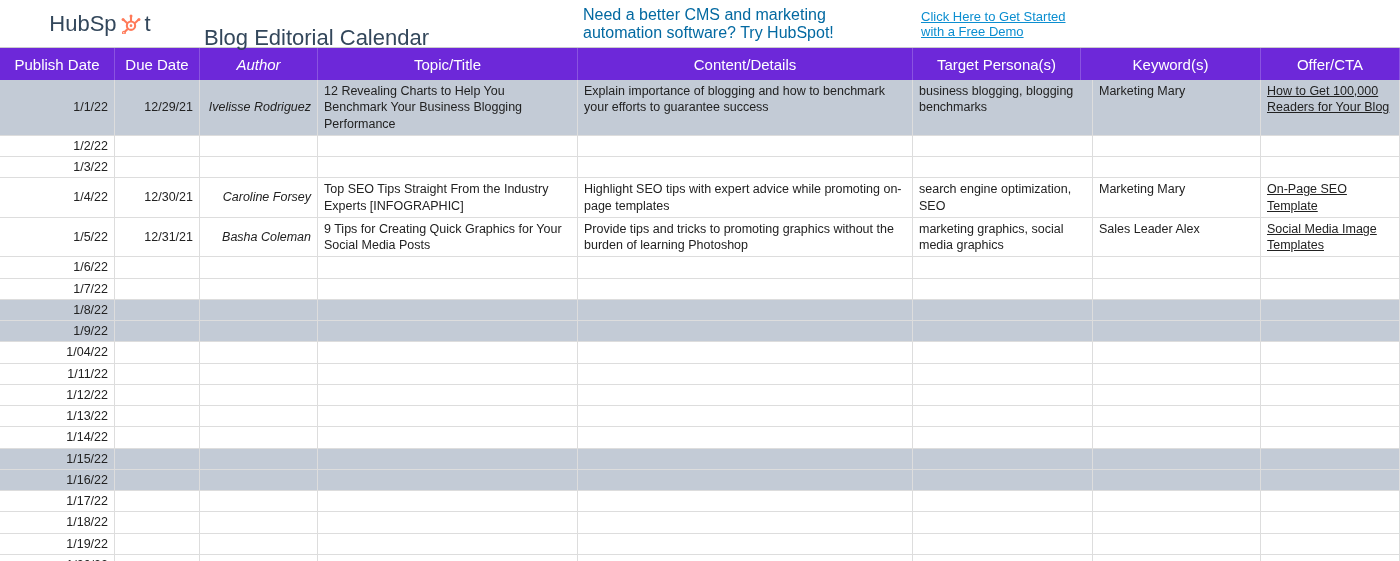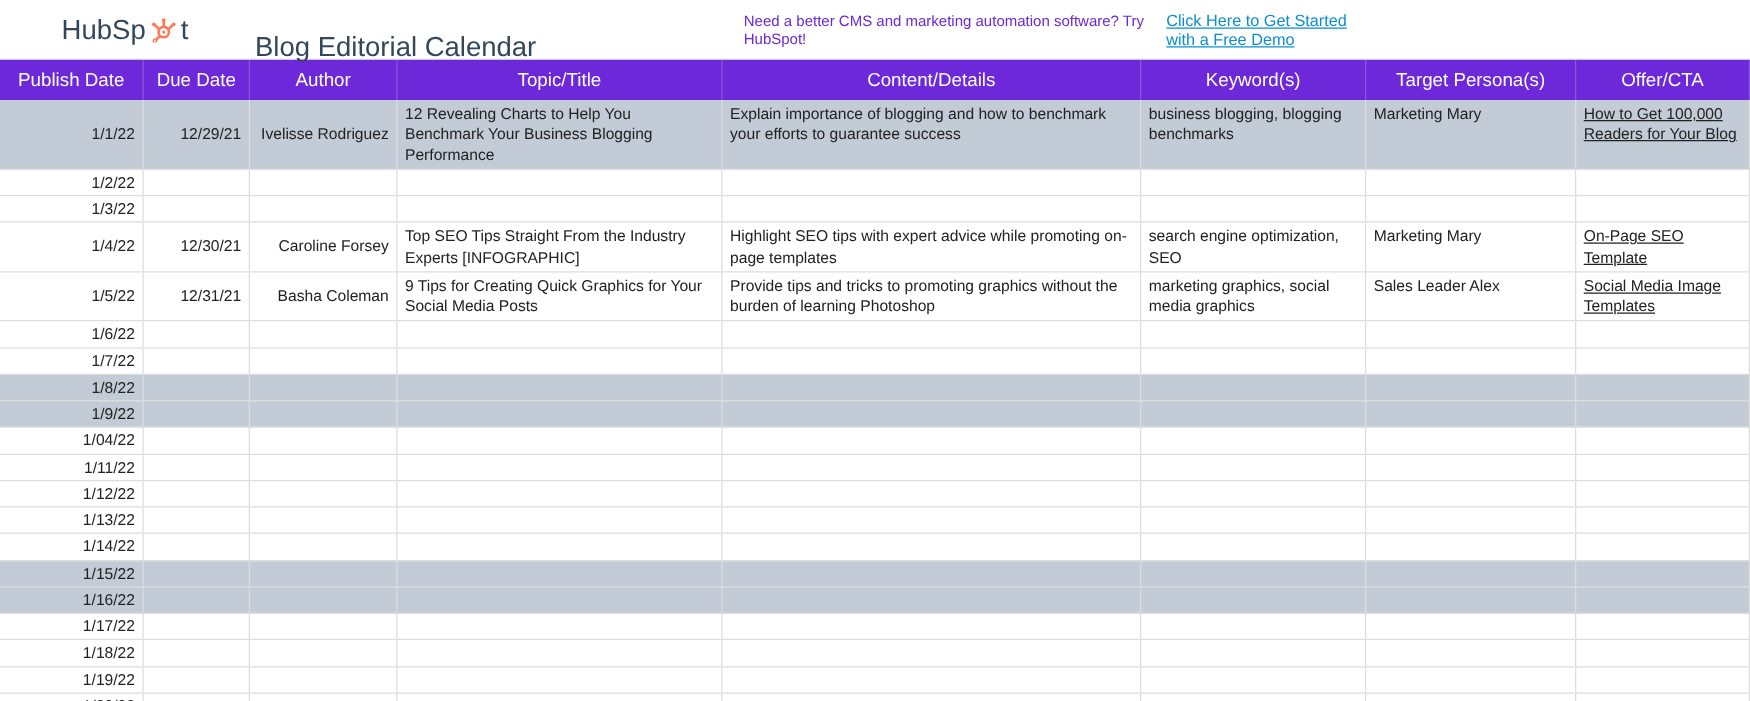--- a/index.html
+++ b/index.html
@@ -48,24 +48,23 @@
       font-size: 22px;
       color: #33475b;
       height: 100%;
       margin-top: 28px;
     }
     .promo-cell {
       width: 336px;
       display: flex;
       align-items: center;
       padding: 4px 6px;
-      font-size: 12px;
-      color: #6d28d9;
+      font-size: 16px;
+      color: #0369a1;
       height: 100%;
-      margin-left: 12px;
     }
     .cta-cell {
       width: 180px;
       display: flex;
       align-items: center;
       justify-content: center;
       font-size: 13px;
       height: 100%;
       padding: 0 8px;
     }
@@ -84,21 +83,21 @@
     .header-cell {
       display: flex;
       align-items: center;
       justify-content: center;
       border-right: 1px solid rgba(255,255,255,0.2);
       padding: 0 4px;
       text-align: center;
     }
     .col-publish { width: 115px; }
     .col-due { width: 85px; }
-    .col-author { width: 118px; }
+    .col-author { width: 118px; font-style: italic; }
     .col-topic { width: 260px; }
     .col-content { width: 335px; }
     .col-keywords { width: 180px; }
     .col-persona { width: 168px; }
     .col-offer { width: 139px; }
     .data-row {
       display: flex;
       border-bottom: 1px solid #ddd;
       min-height: 18px;
     }
@@ -170,22 +169,22 @@
     <a class="cta-link">Click Here to Get Started with a Free Demo</a>
   </div>
 </div>
 
 <div class="header-row">
   <div class="header-cell col-publish">Publish Date</div>
   <div class="header-cell col-due">Due Date</div>
   <div class="header-cell col-author">Author</div>
   <div class="header-cell col-topic">Topic/Title</div>
   <div class="header-cell col-content">Content/Details</div>
+  <div class="header-cell col-persona">Target Persona(s)</div>
   <div class="header-cell col-keywords">Keyword(s)</div>
-  <div class="header-cell col-persona">Target Persona(s)</div>
   <div class="header-cell col-offer">Offer/CTA</div>
 </div>
 
 <div id="rows-container">
     <div class="data-row highlighted">
       <div class="data-cell col-publish">
         <span class="multi-line">1/1/22</span>
       </div>
       <div class="data-cell col-due">
         <span class="multi-line">12/29/21</span>

